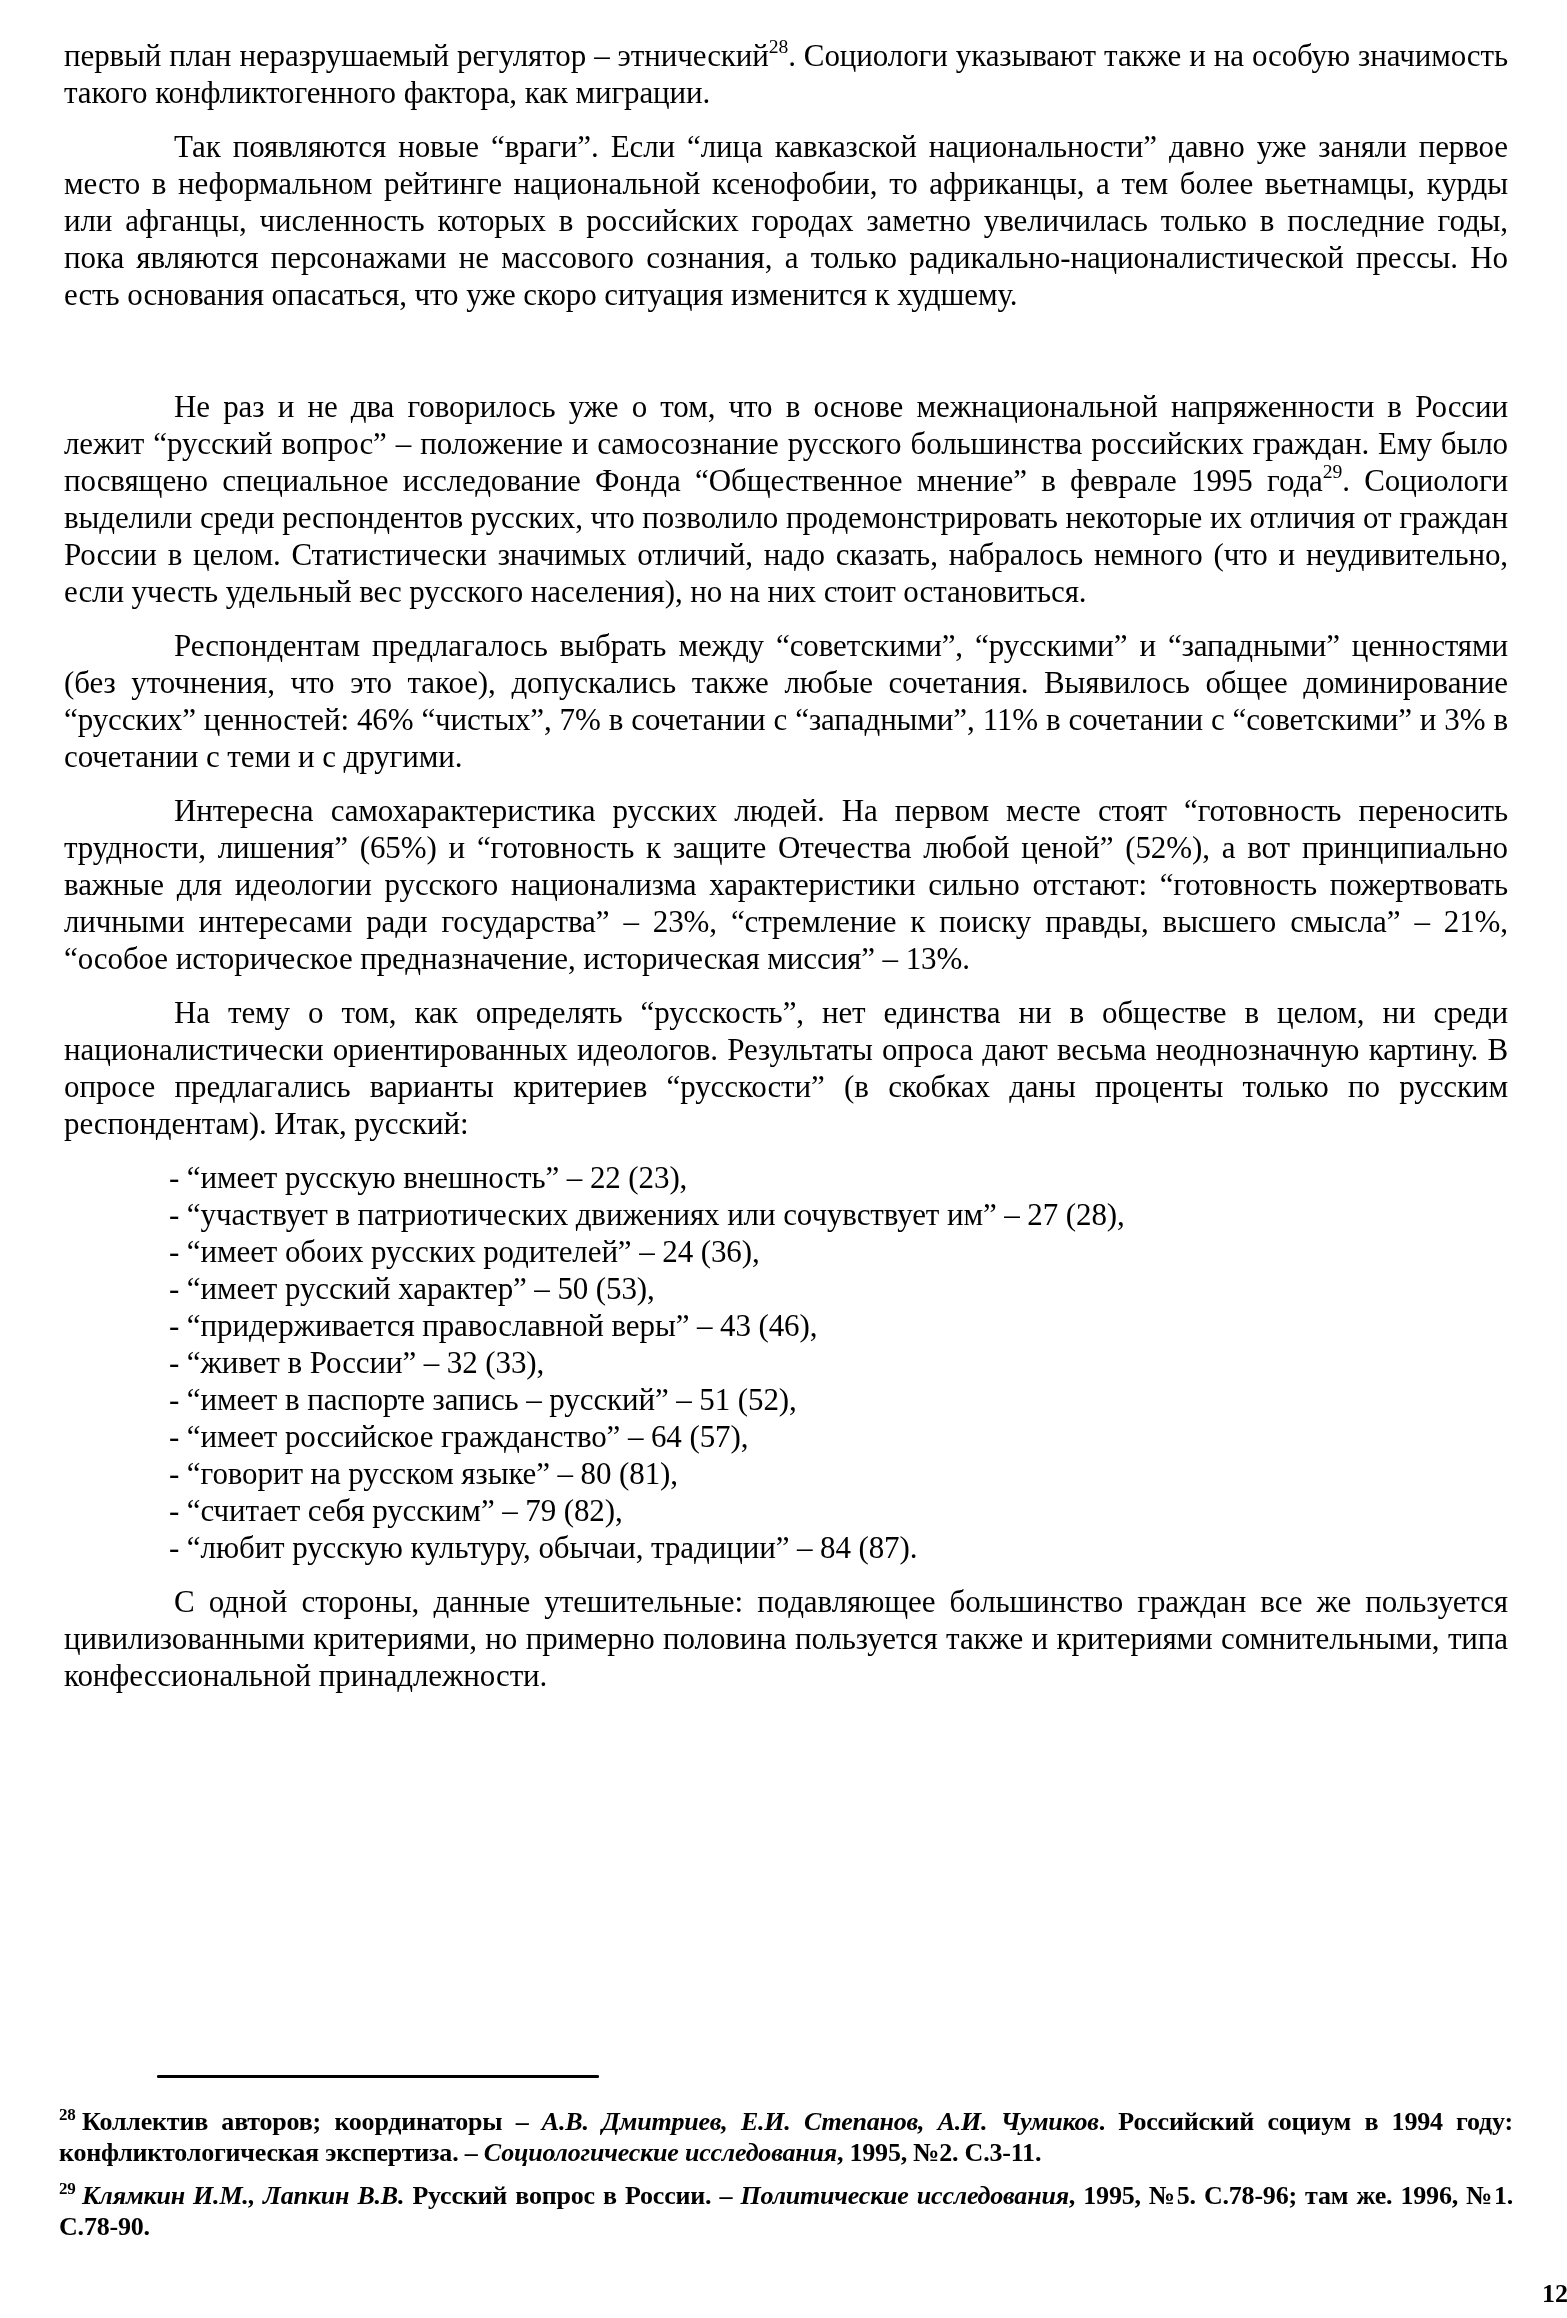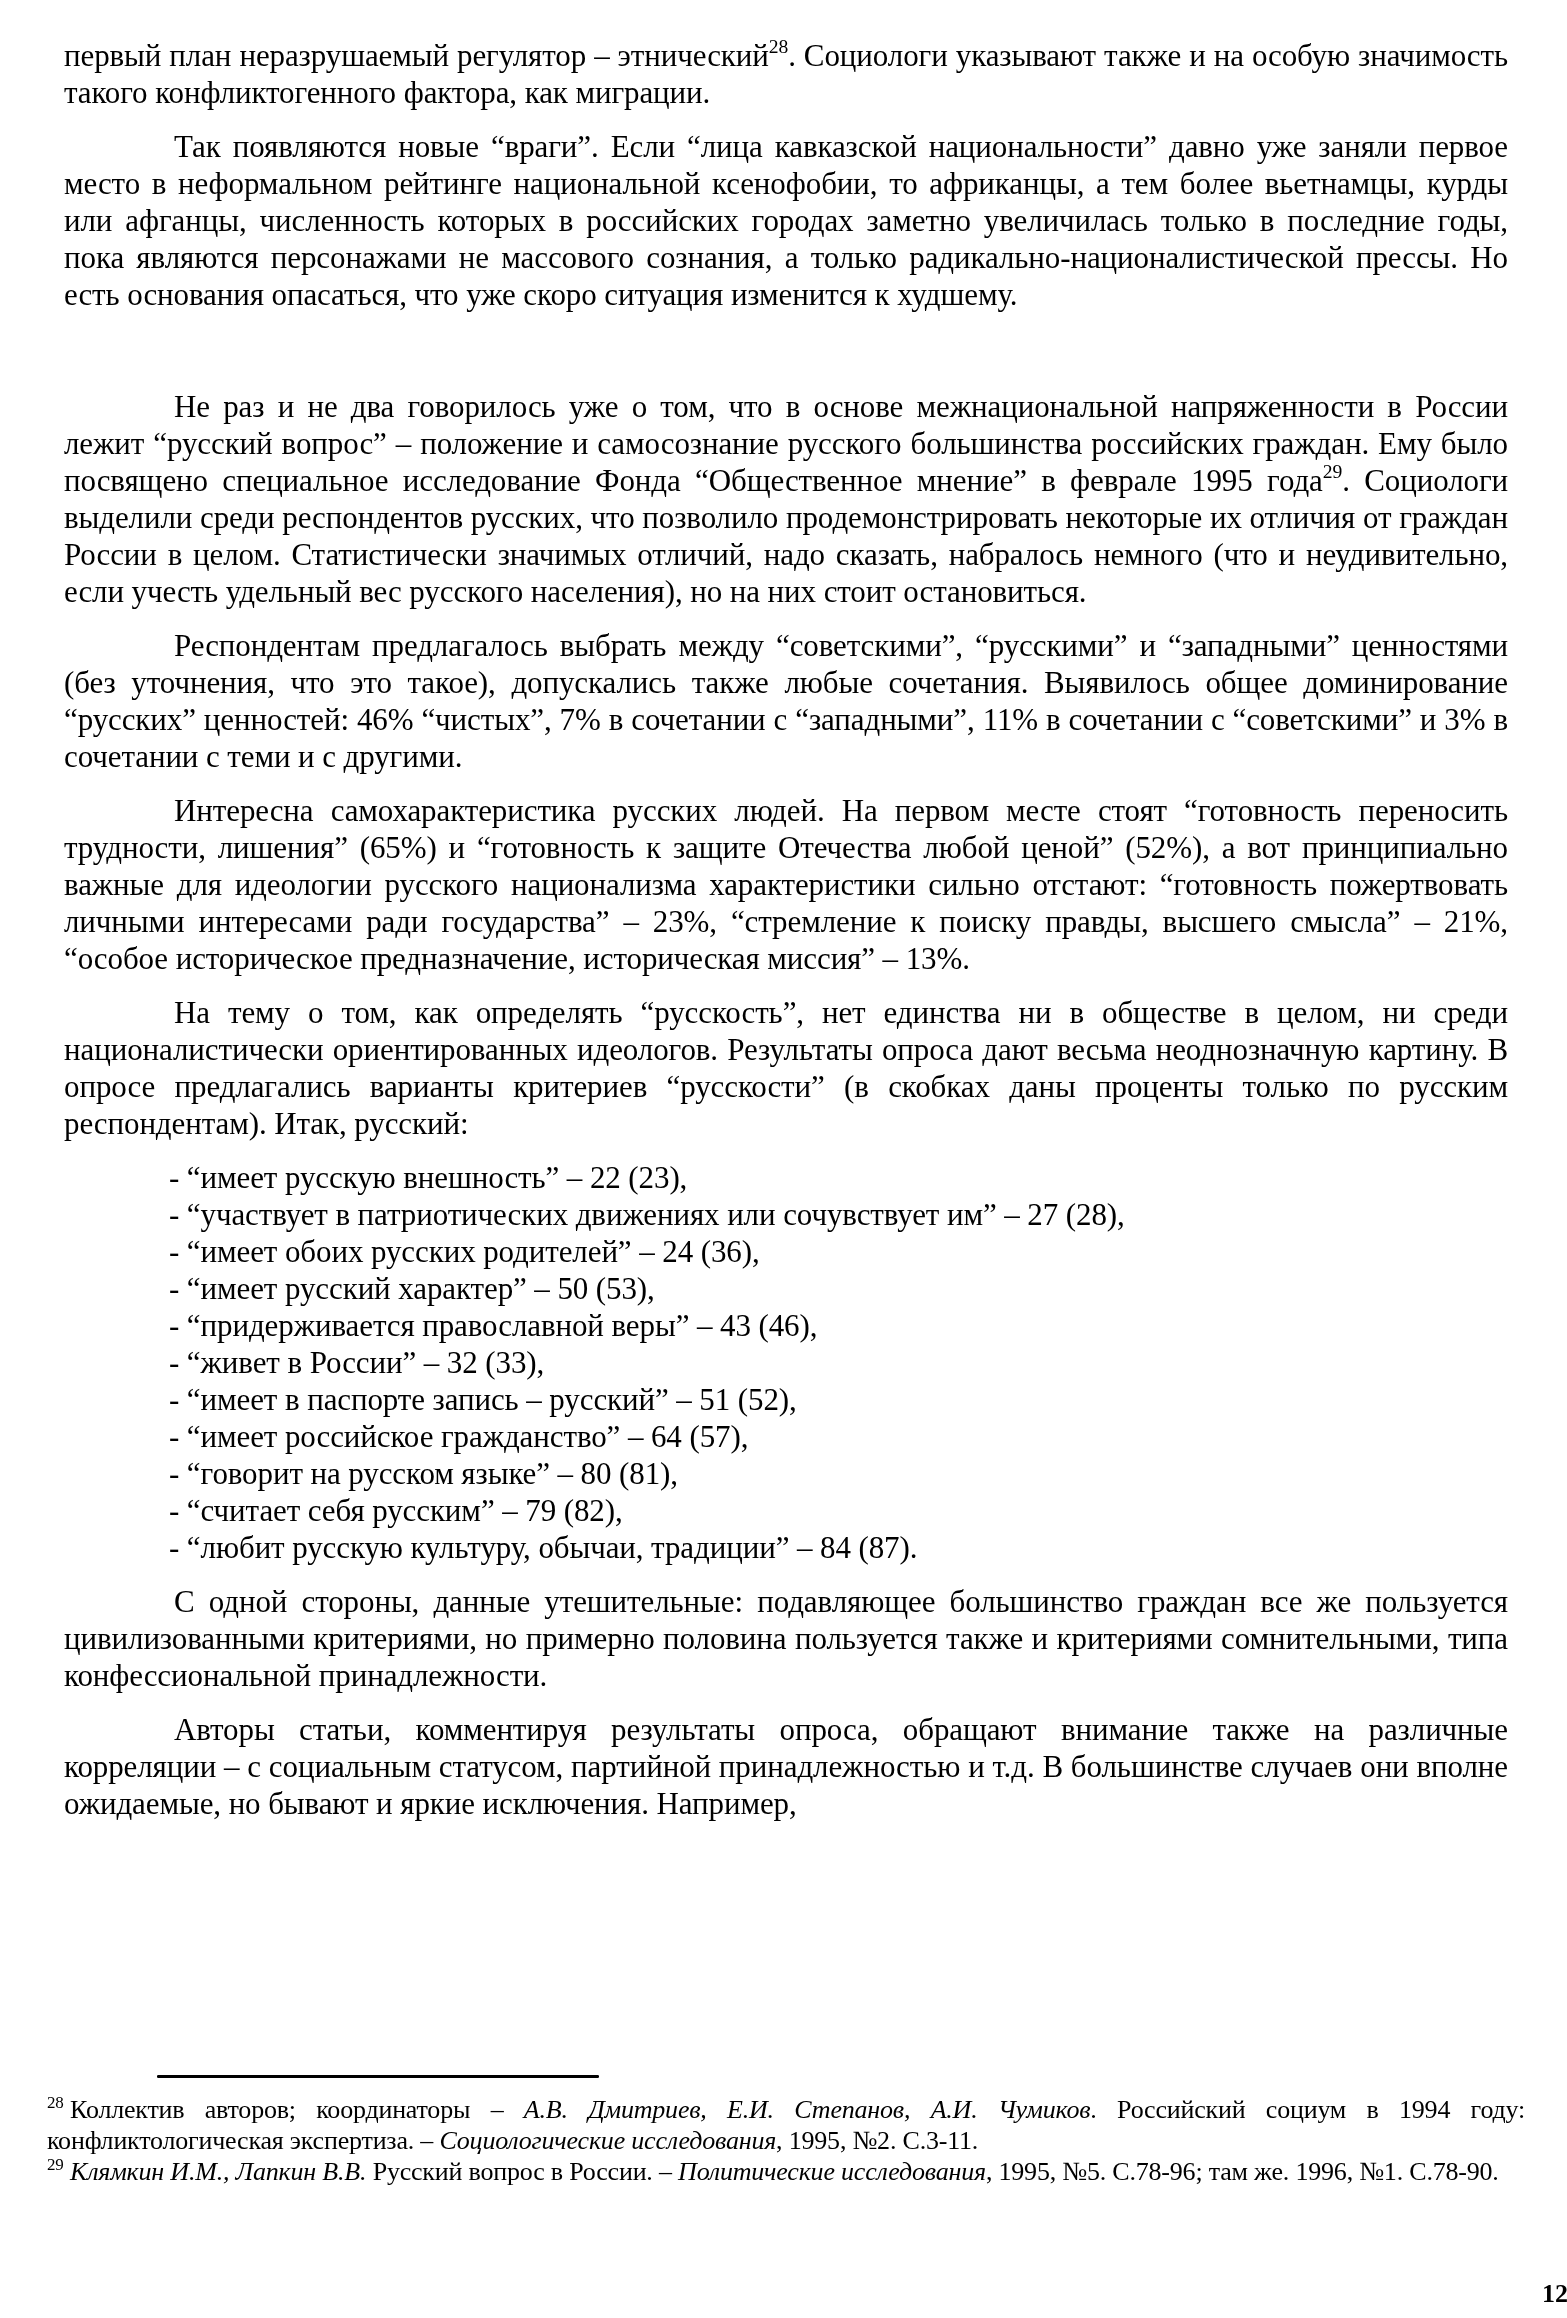--- a/index.html
+++ b/index.html
@@ -66,21 +66,22 @@
     position: absolute;
     left: 47px;
     top: 2094px;
     width: 1478px;
     font-size: 26px;
     line-height: 31px;
     text-align: justify;
     letter-spacing: -0.2px;
   }
   .footnote {
-    margin: 0;
+    margin: 12px;
+    font-weight: bold;
   }
   .footnote .fnmark {
     font-size: 17px;
     vertical-align: super;
     line-height: 0;
     margin-right: 6.5px;
   }
   .footnote em {
     font-style: italic;
   }
@@ -123,21 +124,20 @@
       <li class="list-item">- “живет в России” – 32 (33),</li>
       <li class="list-item">- “имеет в паспорте запись – русский” – 51 (52),</li>
       <li class="list-item">- “имеет российское гражданство” – 64 (57),</li>
       <li class="list-item">- “говорит на русском языке” – 80 (81),</li>
       <li class="list-item">- “считает себя русским” – 79 (82),</li>
       <li class="list-item">- “любит русскую культуру, обычаи, традиции” – 84 (87).</li>
     </ul>
 
     <p class="para">С одной стороны, данные утешительные: подавляющее большинство граждан все же пользуется цивилизованными критериями, но примерно половина пользуется также и критериями сомнительными, типа конфессиональной принадлежности.</p>
 
-    <p class="para">Авторы статьи, комментируя результаты опроса, обращают внимание также на различные корреляции – с социальным статусом, партийной принадлежностью и т.д. В большинстве случаев они вполне ожидаемые, но бывают и яркие исключения. Например,</p>
 
   </div>
 </div>
 
 <div class="footnote-rule"></div>
 
 <div class="footnotes">
   <p class="footnote"><span class="fnmark">28</span><span>Коллектив авторов; координаторы – </span><em>А.В. Дмитриев, Е.И. Степанов, А.И. Чумиков</em><span>. Российский социум в 1994 году: конфликтологическая экспертиза. – </span><em>Социологические исследования</em><span>, 1995, №2. С.3-11.</span></p>
   <p class="footnote"><span class="fnmark">29</span><em>Клямкин И.М., Лапкин В.В.</em><span> Русский вопрос в России. – </span><em>Политические исследования</em><span>, 1995, №5. С.78-96; там же. 1996, №1. С.78-90.</span></p>
 </div>

